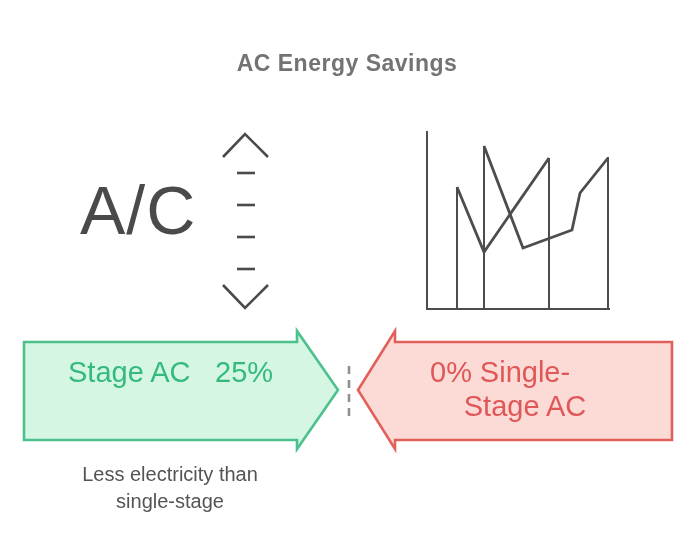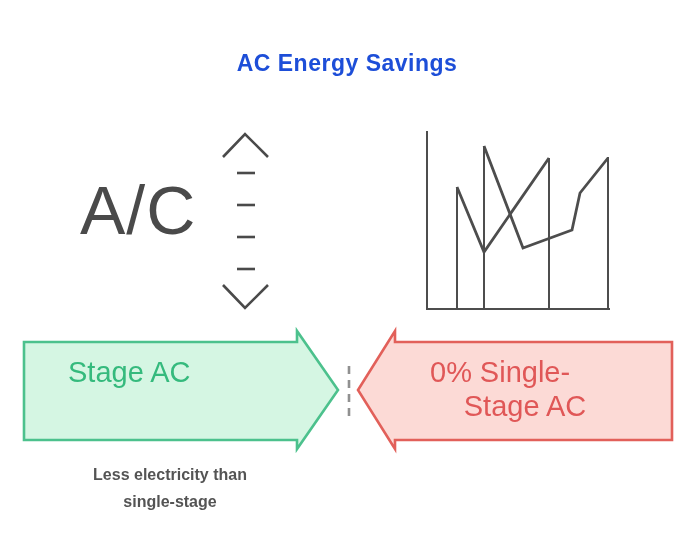--- a/index.html
+++ b/index.html
@@ -8,36 +8,36 @@
     width:694px;height:558px;
     background:#ffffff;
     font-family:"Liberation Sans", sans-serif;
     overflow:hidden;
   }
   .abs{position:absolute;}
   .title{
     top:50px;left:0;width:694px;
     text-align:center;
     font-size:23px;font-weight:bold;
-    color:#1d4ed8;letter-spacing:.5px;
+    color:#737373;letter-spacing:.5px;
   }
   .ac-label{
     left:80px;top:176px;
     font-size:68px;font-weight:200;
     color:#4a4a4a;letter-spacing:1px;
     line-height:68px;
   }
   .arrow-text{
     font-size:29px;line-height:34px;
     white-space:nowrap;
   }
   .green-text{color:#35ba7d;}
   .red-text{color:#e05757;}
   .caption{
-    font-size:16px;line-height:27px;font-weight:bold;
+    font-size:20px;line-height:27px;font-weight:normal;
     color:#545454;text-align:center;
   }
   svg{display:block;}
 </style>
 </head>
 <body>
 
 <div id="stage">
 
   <div class="abs title">AC Energy Savings</div>
@@ -77,20 +77,21 @@
     <polygon points="322,16 45,16 45,5 8,64 45,123 45,114 322,114" fill="#fcdad6" stroke="#e2605a" stroke-width="2.6"></polygon>
   </svg>
 
   <svg class="abs" style="left:342px;top:362px;" width="16" height="62" viewBox="0 0 16 62">
     <line x1="7" y1="4" x2="7" y2="58" stroke="#909090" stroke-width="2.6" stroke-dasharray="8 6"></line>
   </svg>
 
   <div class="abs arrow-text green-text" style="left:68px;top:355px;">
     <div>Stage AC</div>
   </div>
+  <div class="abs arrow-text green-text" style="left:215px;top:355px;">25%</div>
 
   <div class="abs arrow-text red-text" style="left:430px;top:355px;">0%</div>
   <div class="abs arrow-text red-text" style="left:425px;top:355px;width:200px;text-align:center;">
     <div>Single-</div>
     <div>Stage AC</div>
   </div>
 
   <div class="abs caption" style="left:40px;top:461px;width:260px;">
     <div>Less electricity than</div>
     <div>single-stage</div>

